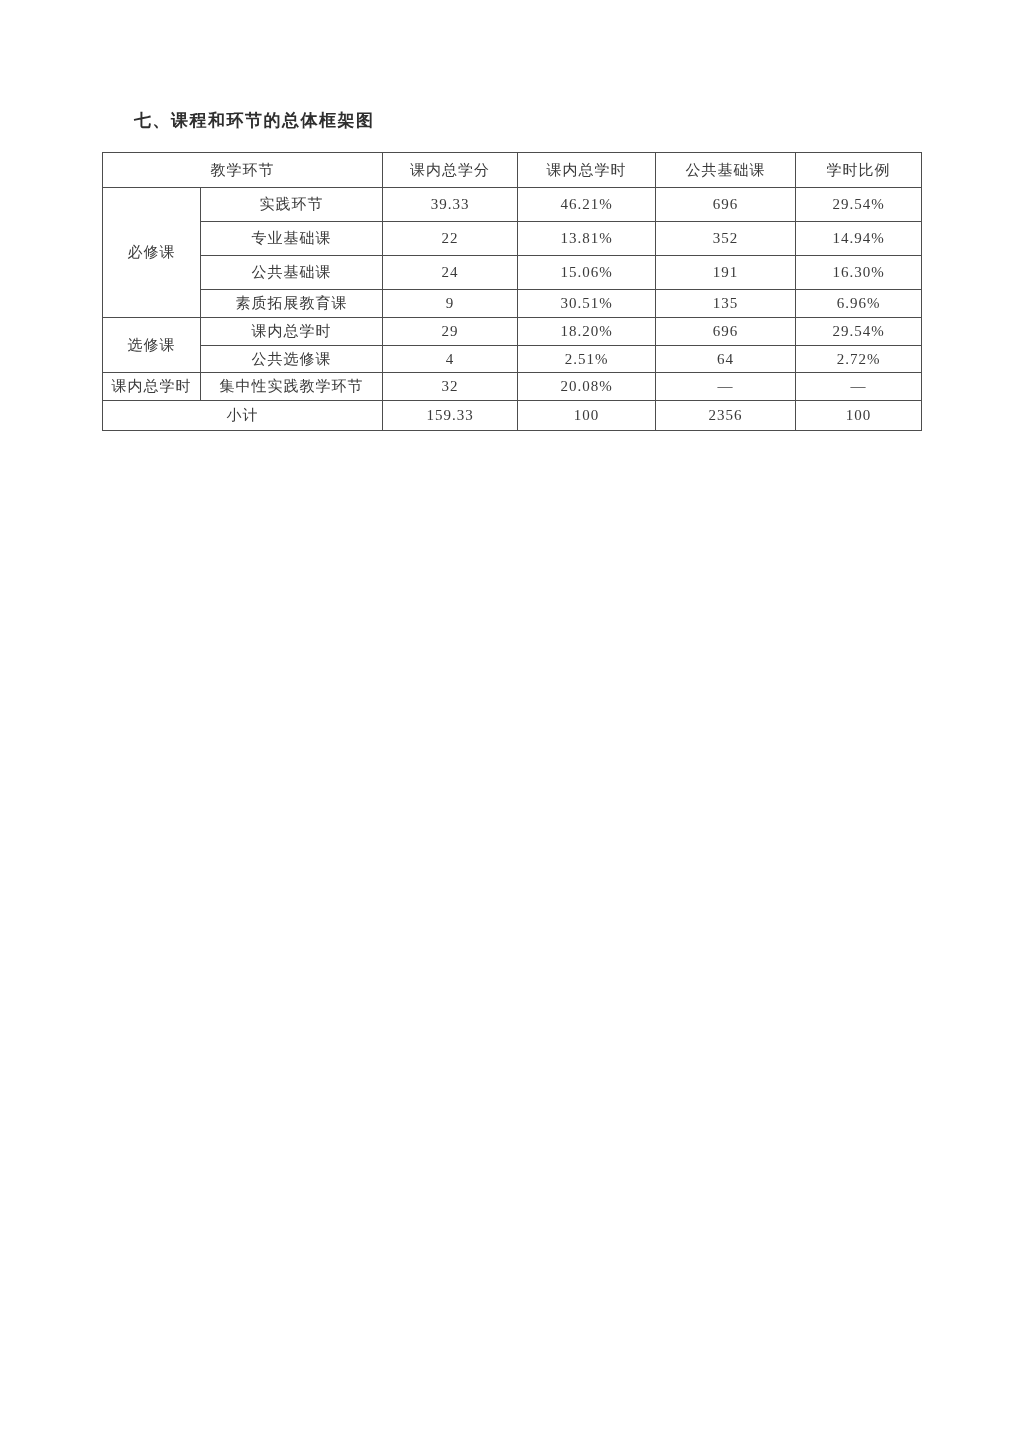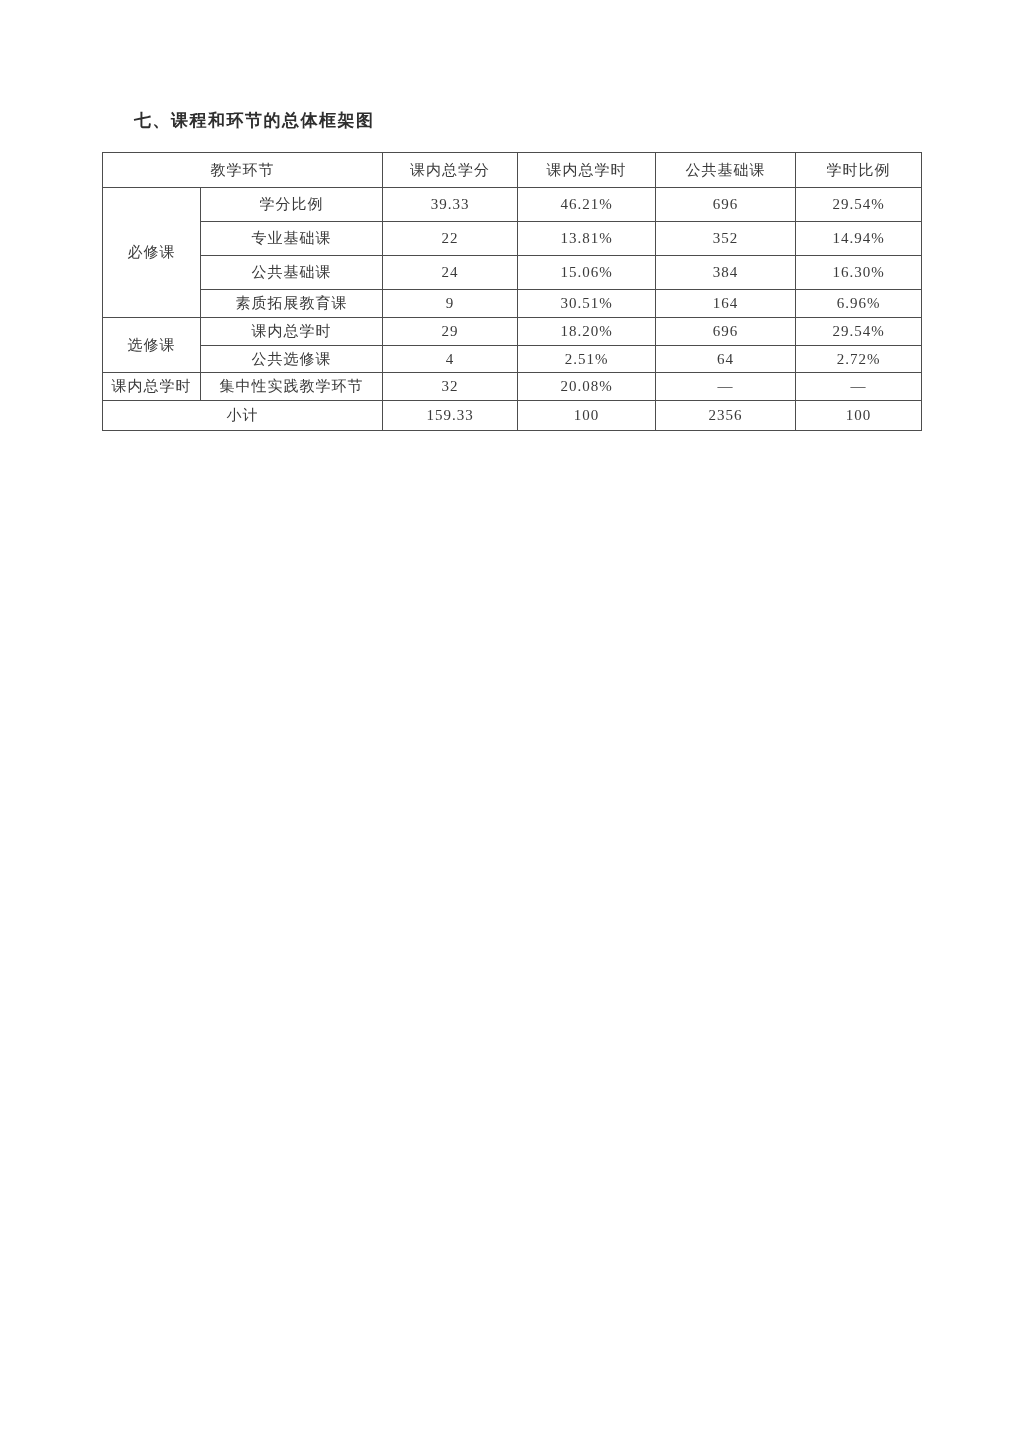--- a/index.html
+++ b/index.html
@@ -82,48 +82,48 @@
         <tr class="r-header">
       <th colspan="2">教学环节</th>
       <th>课内总学分</th>
       <th>课内总学时</th>
       <th>公共基础课</th>
       <th>学时比例</th>
     </tr>
 
     <tr class="r-tall">
       <td rowspan="4">必修课</td>
-      <td>学分比例</td>
+      <td>实践环节</td>
       <td>39.33</td>
       <td>46.21%</td>
       <td>696</td>
       <td>29.54%</td>
     </tr>
 
     <tr class="r-tall">
       <td>专业基础课</td>
       <td>22</td>
       <td>13.81%</td>
       <td>352</td>
       <td>14.94%</td>
     </tr>
 
     <tr class="r-tall">
       <td>公共基础课</td>
       <td>24</td>
       <td>15.06%</td>
-      <td>384</td>
+      <td>191</td>
       <td>16.30%</td>
     </tr>
 
     <tr class="r-short">
       <td>素质拓展教育课</td>
       <td>9</td>
       <td>30.51%</td>
-      <td>164</td>
+      <td>135</td>
       <td>6.96%</td>
     </tr>
 
     <tr class="r-short">
       <td rowspan="2">选修课</td>
       <td>课内总学时</td>
       <td>29</td>
       <td>18.20%</td>
       <td>696</td>
       <td>29.54%</td>

